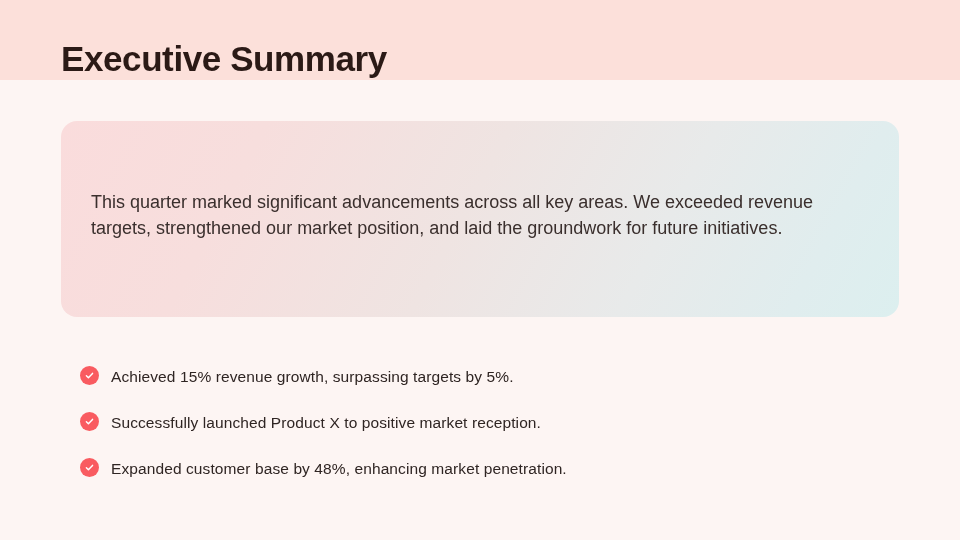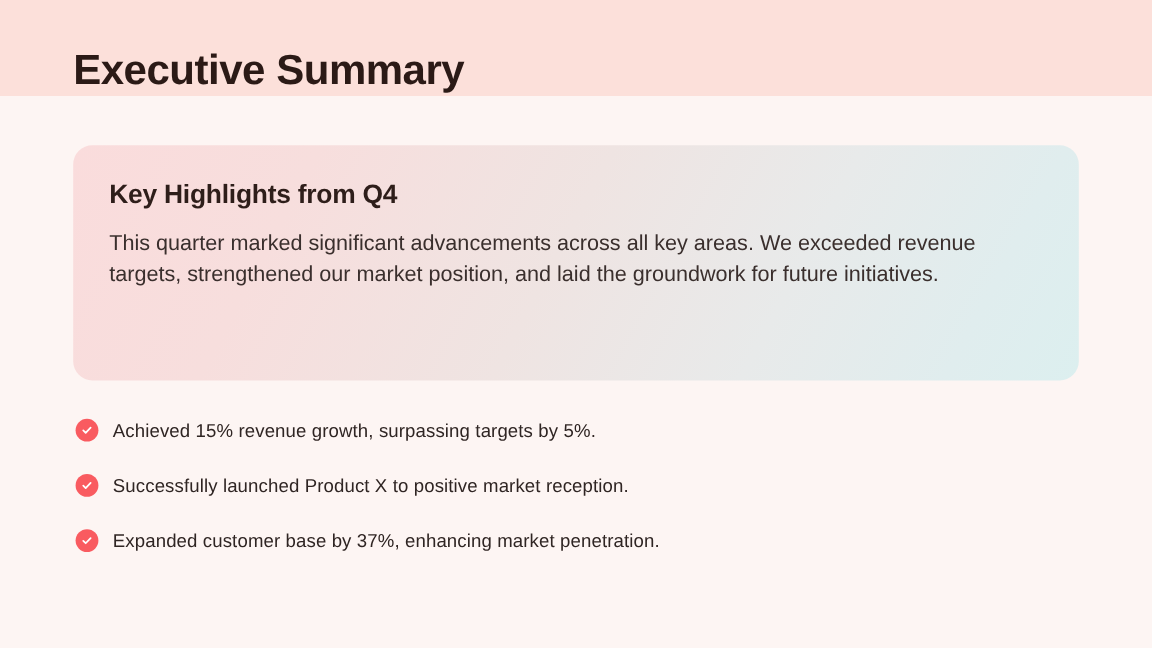--- a/index.html
+++ b/index.html
@@ -85,21 +85,21 @@
     line-height: 26px;
     color: #3a2f2d;
   }
 
   
   .bullet-list {
     position: absolute;
     left: 61px;
     top: 348px;
     width: 820px;
-    margin: 0;
+    margin: 17px;
     padding: 0;
     list-style: none;
   }
   .bullet-item {
     position: relative;
     min-height: 22px;
     margin: 0 0 24px 0;
     padding-left: 33px;
     display: flex;
     align-items: center;
@@ -133,21 +133,20 @@
 </head>
 <body>
 
 <div class="slide">
 
   <div class="header-band">
     <h1 class="page-title">Executive Summary</h1>
   </div>
 
   <div class="card">
-    <h2 class="card-heading">Key Highlights from Q4</h2>
     <p class="card-body">This quarter marked significant advancements across all key areas. We exceeded revenue targets, strengthened our market position, and laid the groundwork for future initiatives.</p>
   </div>
 
   <ul class="bullet-list">
 
     <li class="bullet-item">
       <span class="check-icon">
         <svg width="11" height="11" viewBox="0 0 12 12" aria-hidden="true">
           <path d="M2.6 6.2 L4.8 8.4 L9.3 3.7" fill="none" stroke="#ffffff" stroke-width="1.6" stroke-linecap="round" stroke-linejoin="round"></path>
         </svg>
@@ -163,18 +162,18 @@
       </span>
       <span class="bullet-text">Successfully launched Product X to positive market reception.</span>
     </li>
 
     <li class="bullet-item">
       <span class="check-icon">
         <svg width="11" height="11" viewBox="0 0 12 12" aria-hidden="true">
           <path d="M2.6 6.2 L4.8 8.4 L9.3 3.7" fill="none" stroke="#ffffff" stroke-width="1.6" stroke-linecap="round" stroke-linejoin="round"></path>
         </svg>
       </span>
-      <span class="bullet-text">Expanded customer base by 37%, enhancing market penetration.</span>
+      <span class="bullet-text">Expanded customer base by 48%, enhancing market penetration.</span>
     </li>
 
   </ul>
 
 </div>
 
 </body></html>

